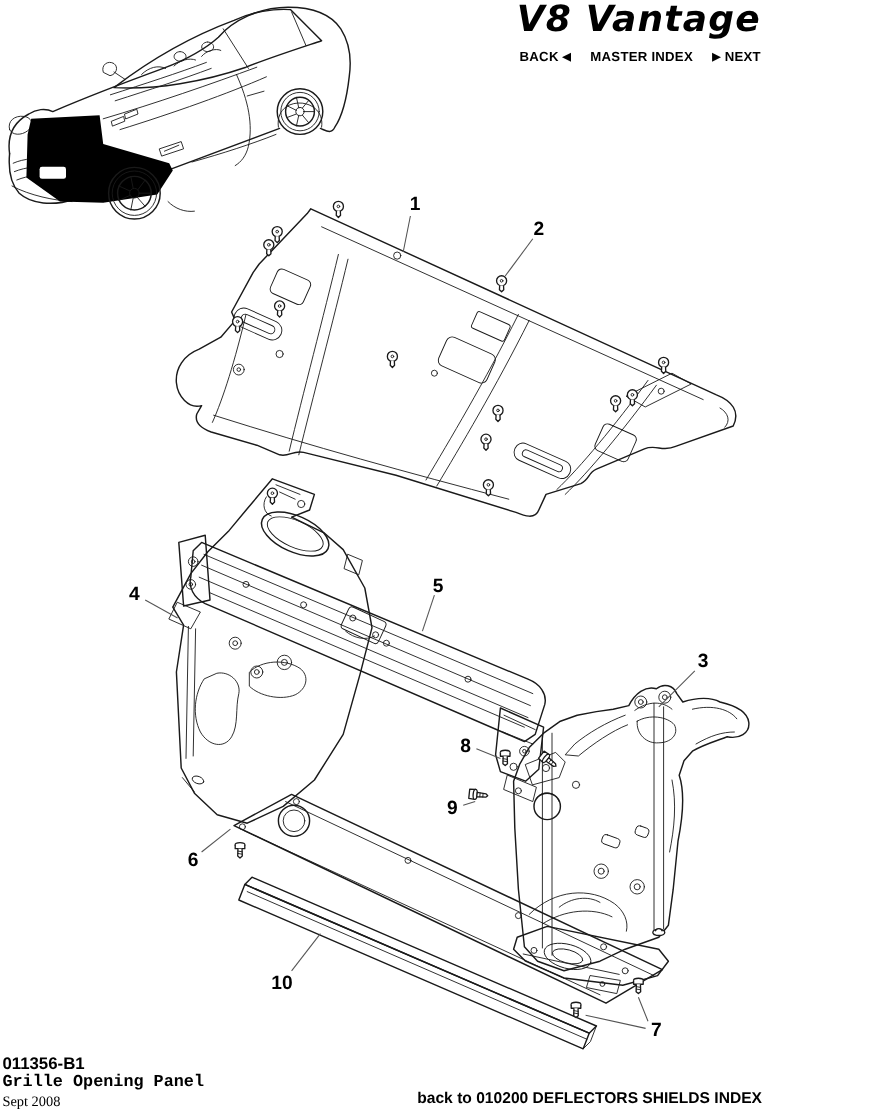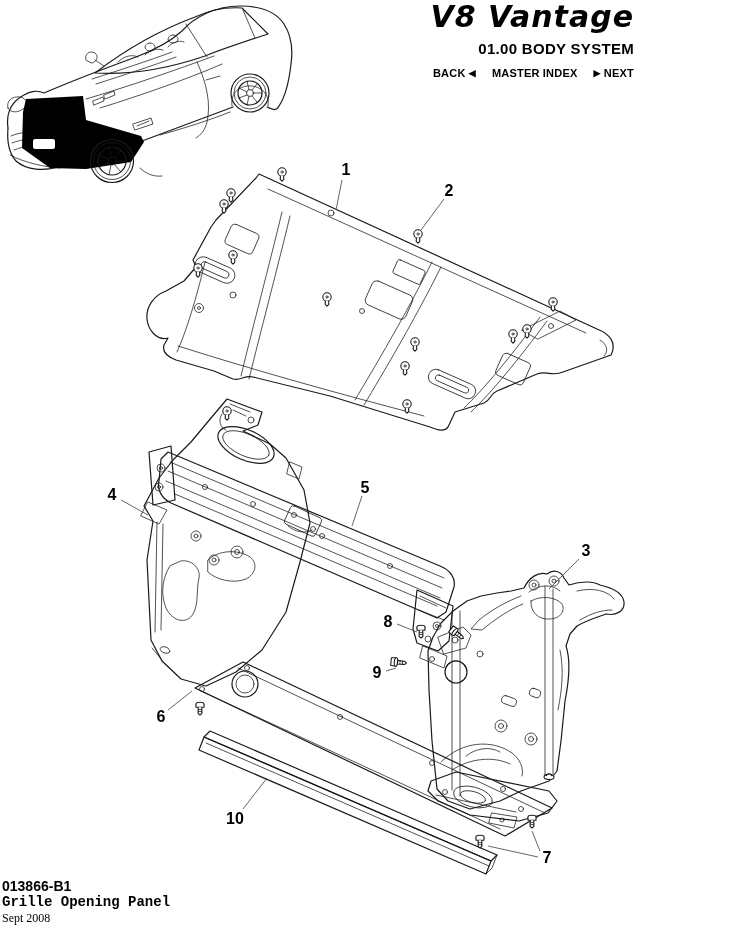--- a/index.html
+++ b/index.html
@@ -29,21 +29,20 @@
   .leader{fill:none;stroke:#555;stroke-width:.9;}
   text.callout{font:700 16px "Liberation Sans",sans-serif;fill:#000;text-anchor:middle;}
 </style>
 </head>
 <body>
 
 <div class="page">
 
   <div class="hdr">
     <div class="brand">V8 Vantage</div>
-    <div class="section">01.00 BODY SYSTEM</div>
     <div class="nav">
       <a><span>BACK</span> <span class="tri">◀</span></a><span class="sp"></span><a><span>MASTER INDEX</span></a><span class="sp"></span><a><span class="tri">▶</span> <span>NEXT</span></a>
     </div>
   </div>
 
   <svg class="art" width="737" height="928" viewBox="0 0 737 928">
     <defs>
 
       <g id="sc">
         <circle class="fw" r="4.2"></circle>
@@ -282,17 +281,18 @@
       <text class="callout" x="112" y="500">4</text>
       <text class="callout" x="365" y="493">5</text>
       <text class="callout" x="161" y="722">6</text>
       <text class="callout" x="547" y="863">7</text>
       <text class="callout" x="388" y="627">8</text>
       <text class="callout" x="377" y="678">9</text>
       <text class="callout" x="235" y="824">10</text>
     </g>
   </svg>
 
-  <div class="ftr-code">013866-B1</div>
+  <div class="ftr-code">011356-B1</div>
   <div class="ftr-title">Grille Opening Panel</div>
   <div class="ftr-date">Sept 2008</div>
+  <div class="ftr-link">back to 010200 DEFLECTORS SHIELDS INDEX</div>
 
 </div>
 
 </body></html>

